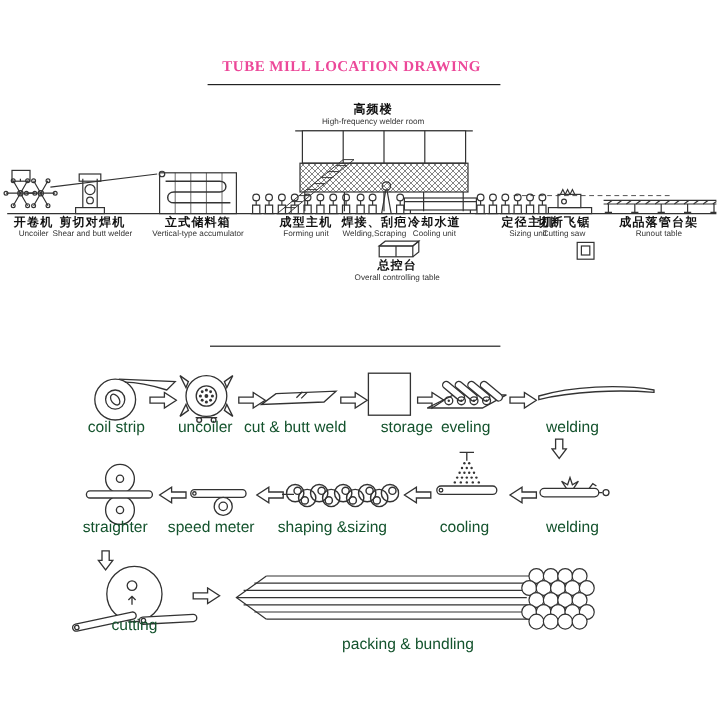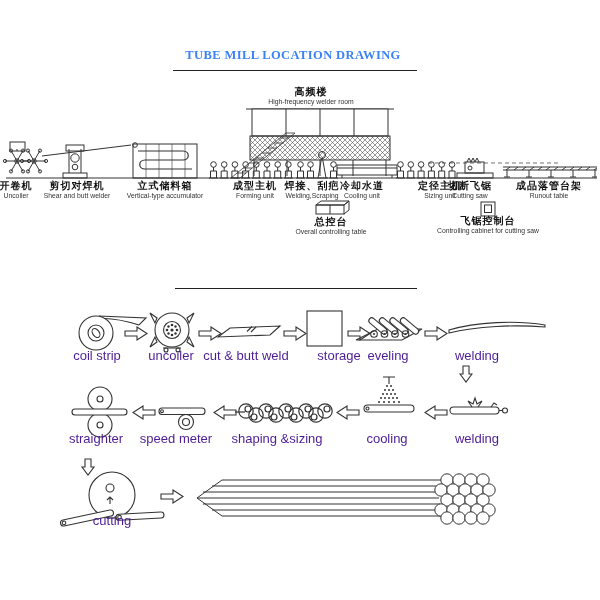--- a/index.html
+++ b/index.html
@@ -1,26 +1,26 @@
 <!DOCTYPE html>
 <html><head>
 <meta charset="utf-8">
 <style>
   html,body{margin:0;padding:0;background:#fff;}
   .page{position:relative;width:600px;height:600px;background:#fff;overflow:hidden;
         font-family:"Liberation Sans",sans-serif;color:#222;}
   .sec-title{position:absolute;transform:translateX(-50%);white-space:nowrap;
              font-family:"Liberation Serif",serif;font-weight:bold;font-size:12.5px;
-             letter-spacing:.4px;color:#3b82f6;}
+             letter-spacing:.4px;color:#ec4899;}
   .rule{position:absolute;height:0;border-top:1.4px solid #222;}
   .mlabel{position:absolute;transform:translateX(-50%);text-align:center;white-space:nowrap;line-height:1.2;}
   .mlabel .zh{font-size:10px;font-weight:bold;letter-spacing:1px;color:#111;}
   .mlabel .en{font-size:6.8px;color:#333;}
   .plabel{position:absolute;transform:translateX(-50%);white-space:nowrap;
-          font-size:13px;color:#4c1d95;}
+          font-size:13px;color:#14532d;}
   .po{position:absolute;}
 </style>
 </head>
 <body>
 
 <div class="page">
 
   <svg width="0" height="0" style="position:absolute">
     <defs>
       <pattern id="xh" width="5" height="5" patternUnits="userSpaceOnUse">
@@ -164,21 +164,21 @@
         <path d="M330,120 V129 M344,120 L349,116 L349,125 L344,129"></path>
       </g>
 
       <g>
         <rect x="481" y="117" width="14" height="14"></rect>
         <rect x="484.5" y="120" width="7" height="7.5"></rect>
       </g>
     </g>
   </svg>
 
-  <div class="mlabel" style="left:16px;top:180px">
+  <div class="mlabel" style="left:28px;top:180px">
     <div class="zh">开卷机</div>
     <div class="en">Uncoiler</div>
   </div>
   <div class="mlabel" style="left:77px;top:180px">
     <div class="zh">剪切对焊机</div>
     <div class="en">Shear and butt welder</div>
   </div>
   <div class="mlabel" style="left:165px;top:180px">
     <div class="zh">立式储料箱</div>
     <div class="en">Vertical-type accumulator</div>
@@ -203,24 +203,20 @@
     <div class="zh">切断飞锯</div>
     <div class="en">Cutting saw</div>
   </div>
   <div class="mlabel" style="left:549px;top:180px">
     <div class="zh">成品落管台架</div>
     <div class="en">Runout table</div>
   </div>
   <div class="mlabel" style="left:331px;top:216px">
     <div class="zh">总控台</div>
     <div class="en">Overall controlling table</div>
-  </div>
-  <div class="mlabel" style="left:488px;top:215px">
-    <div class="zh">飞锯控制台</div>
-    <div class="en">Controlling cabinet for cutting saw</div>
   </div>
 
   <div class="rule" style="left:175px;top:288px;width:242px"></div>
 
   <svg class="po" style="left:56px;top:305px" width="100" height="50">
     <g stroke="#333" fill="none" stroke-width="1.1">
       <circle cx="40" cy="28" r="17"></circle>
         <circle cx="40" cy="28" r="8"></circle>
       <ellipse cx="40" cy="28" rx="3.2" ry="5" transform="rotate(-35 40 28)"></ellipse>
       <path d="M43,11 L90,13 L83,20 C70,16 56,13.5 48,13.5"></path>
@@ -454,14 +450,15 @@
           <circle cx="295" cy="39" r="6.2"></circle>
         <circle cx="253" cy="47" r="6.2"></circle>
           <circle cx="265" cy="47" r="6.2"></circle>
           <circle cx="277" cy="47" r="6.2"></circle>
           <circle cx="289" cy="47" r="6.2"></circle>
       </g>
     </g>
   </svg>
 
   <div class="plabel" style="left:112px;top:513px">cutting</div>
+  <div class="plabel" style="left:340px;top:529px">packing &amp; bundling</div>
 
 </div>
 
 </body></html>

